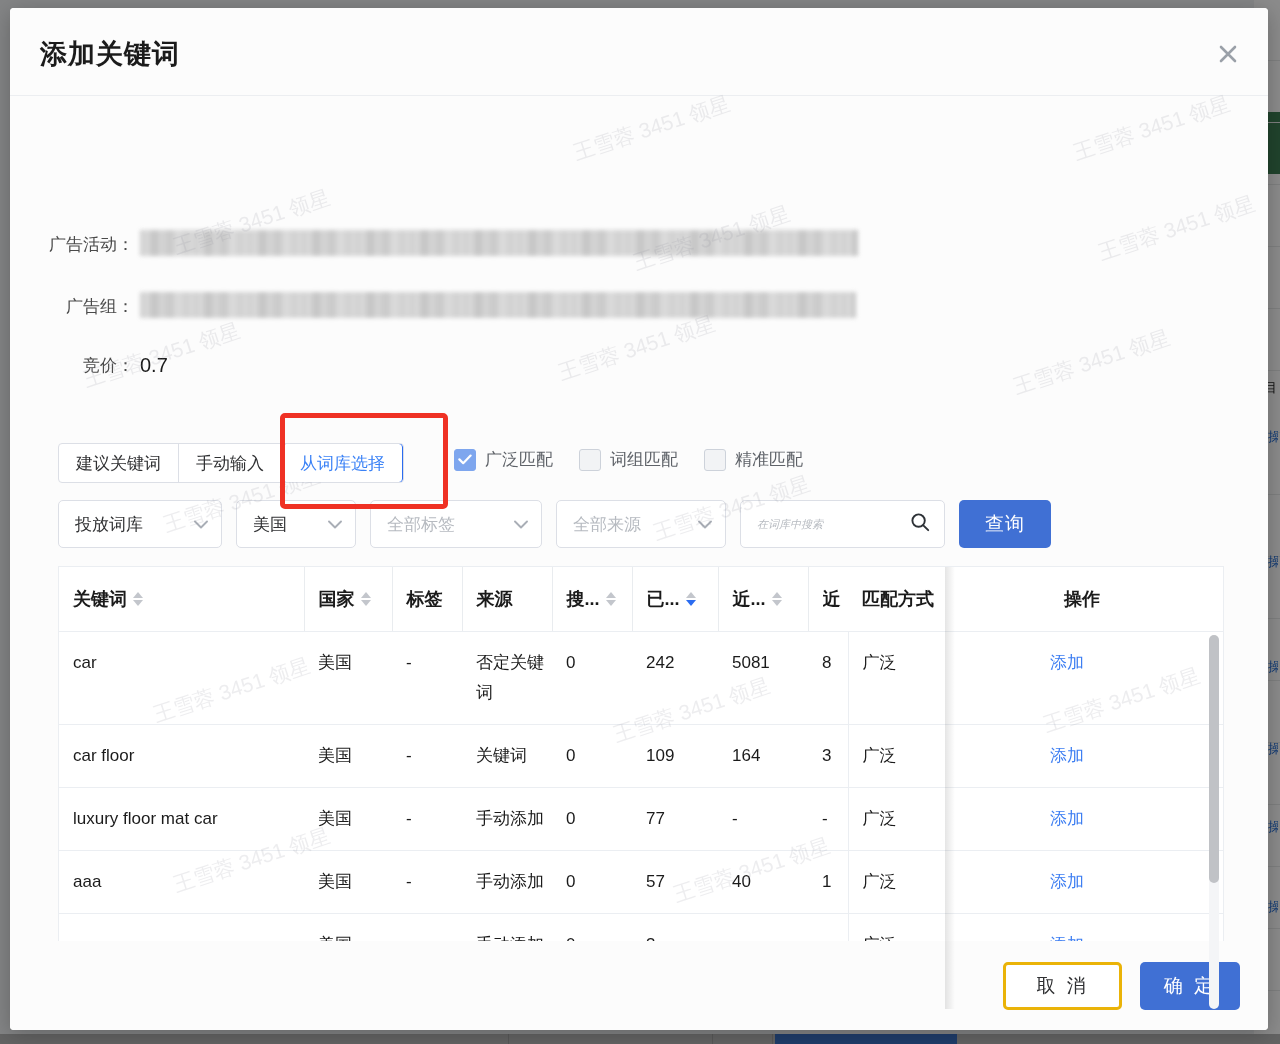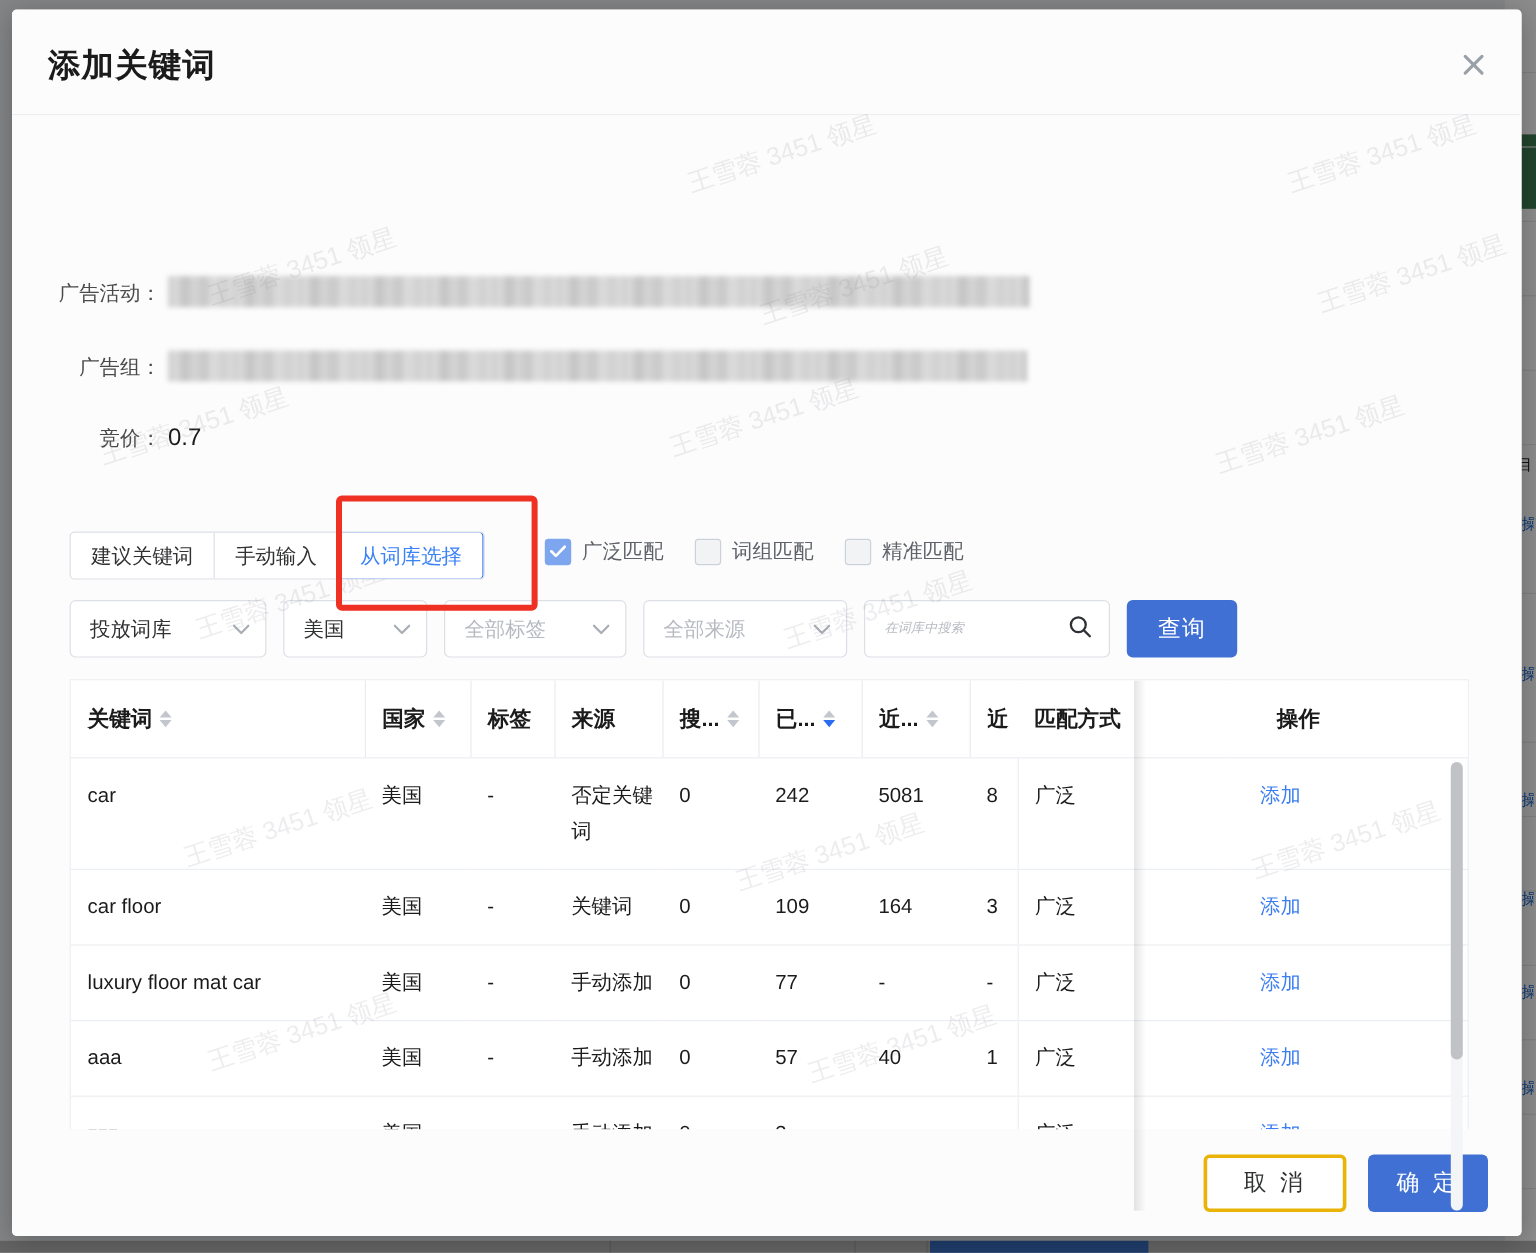--- a/index.html
+++ b/index.html
@@ -379,21 +379,21 @@
         </span>
       </div>
       <div class="sel" style="width:120px;">
         <span class="sel-text">美国</span>
         <span class="chev">
           <svg width="14" height="9" viewBox="0 0 14 9">
               <path d="M1 1.5 L7 7.5 L13 1.5" stroke="#a9aeb6" stroke-width="1.9" fill="none" stroke-linecap="round" stroke-linejoin="round"></path>
             </svg>
         </span>
       </div>
-      <div class="sel" style="width:152px;">
+      <div class="sel" style="width:172px;">
         <span class="sel-text placeholder">全部标签</span>
         <span class="chev">
           <svg width="14" height="9" viewBox="0 0 14 9">
               <path d="M1 1.5 L7 7.5 L13 1.5" stroke="#a9aeb6" stroke-width="1.9" fill="none" stroke-linecap="round" stroke-linejoin="round"></path>
             </svg>
         </span>
       </div>
       <div class="sel" style="width:170px;">
         <span class="sel-text placeholder">全部来源</span>
         <span class="chev">

